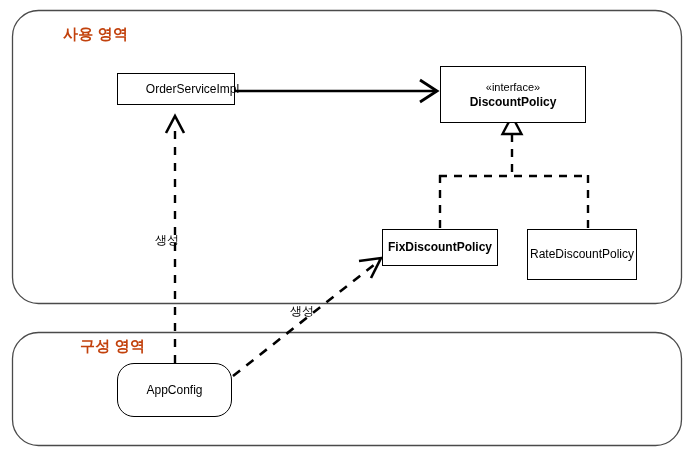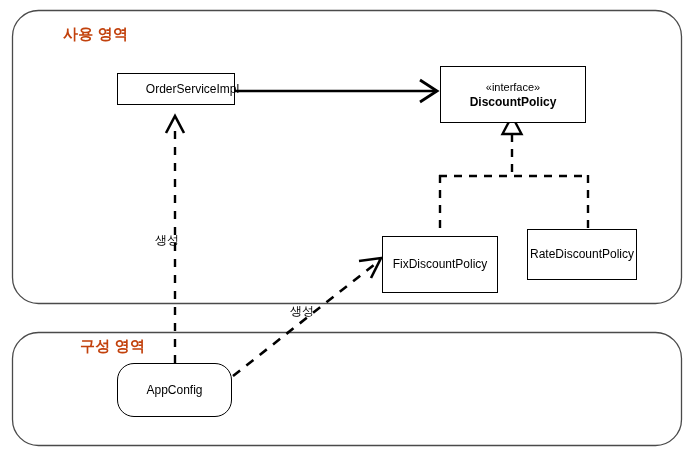--- a/index.html
+++ b/index.html
@@ -109,21 +109,21 @@
 
   <div class="node-box" style="left:117px; top:73px; width:118px; height:32px;padding-left:33px;">
     <div class="node-label">OrderServiceImpl</div>
   </div>
 
   <div class="node-box" style="left:440px; top:66px; width:146px; height:57px;">
     <div class="node-label stereotype">«interface»</div>
     <div class="node-label bold">DiscountPolicy</div>
   </div>
 
-  <div class="node-box" style="left:382px; top:236px; width:116px; height:57px;">
+  <div class="node-box" style="left:382px; top:229px; width:116px; height:37px;font-weight:bold;">
     <div class="node-label">FixDiscountPolicy</div>
   </div>
 
   <div class="node-box" style="left:527px; top:229px; width:110px; height:51px;">
     <div class="node-label">RateDiscountPolicy</div>
   </div>
 
   <div class="node-box" style="left:117px; top:363px; width:115px; height:54px;border-radius:17px;">
     <div class="node-label">AppConfig</div>
   </div>

